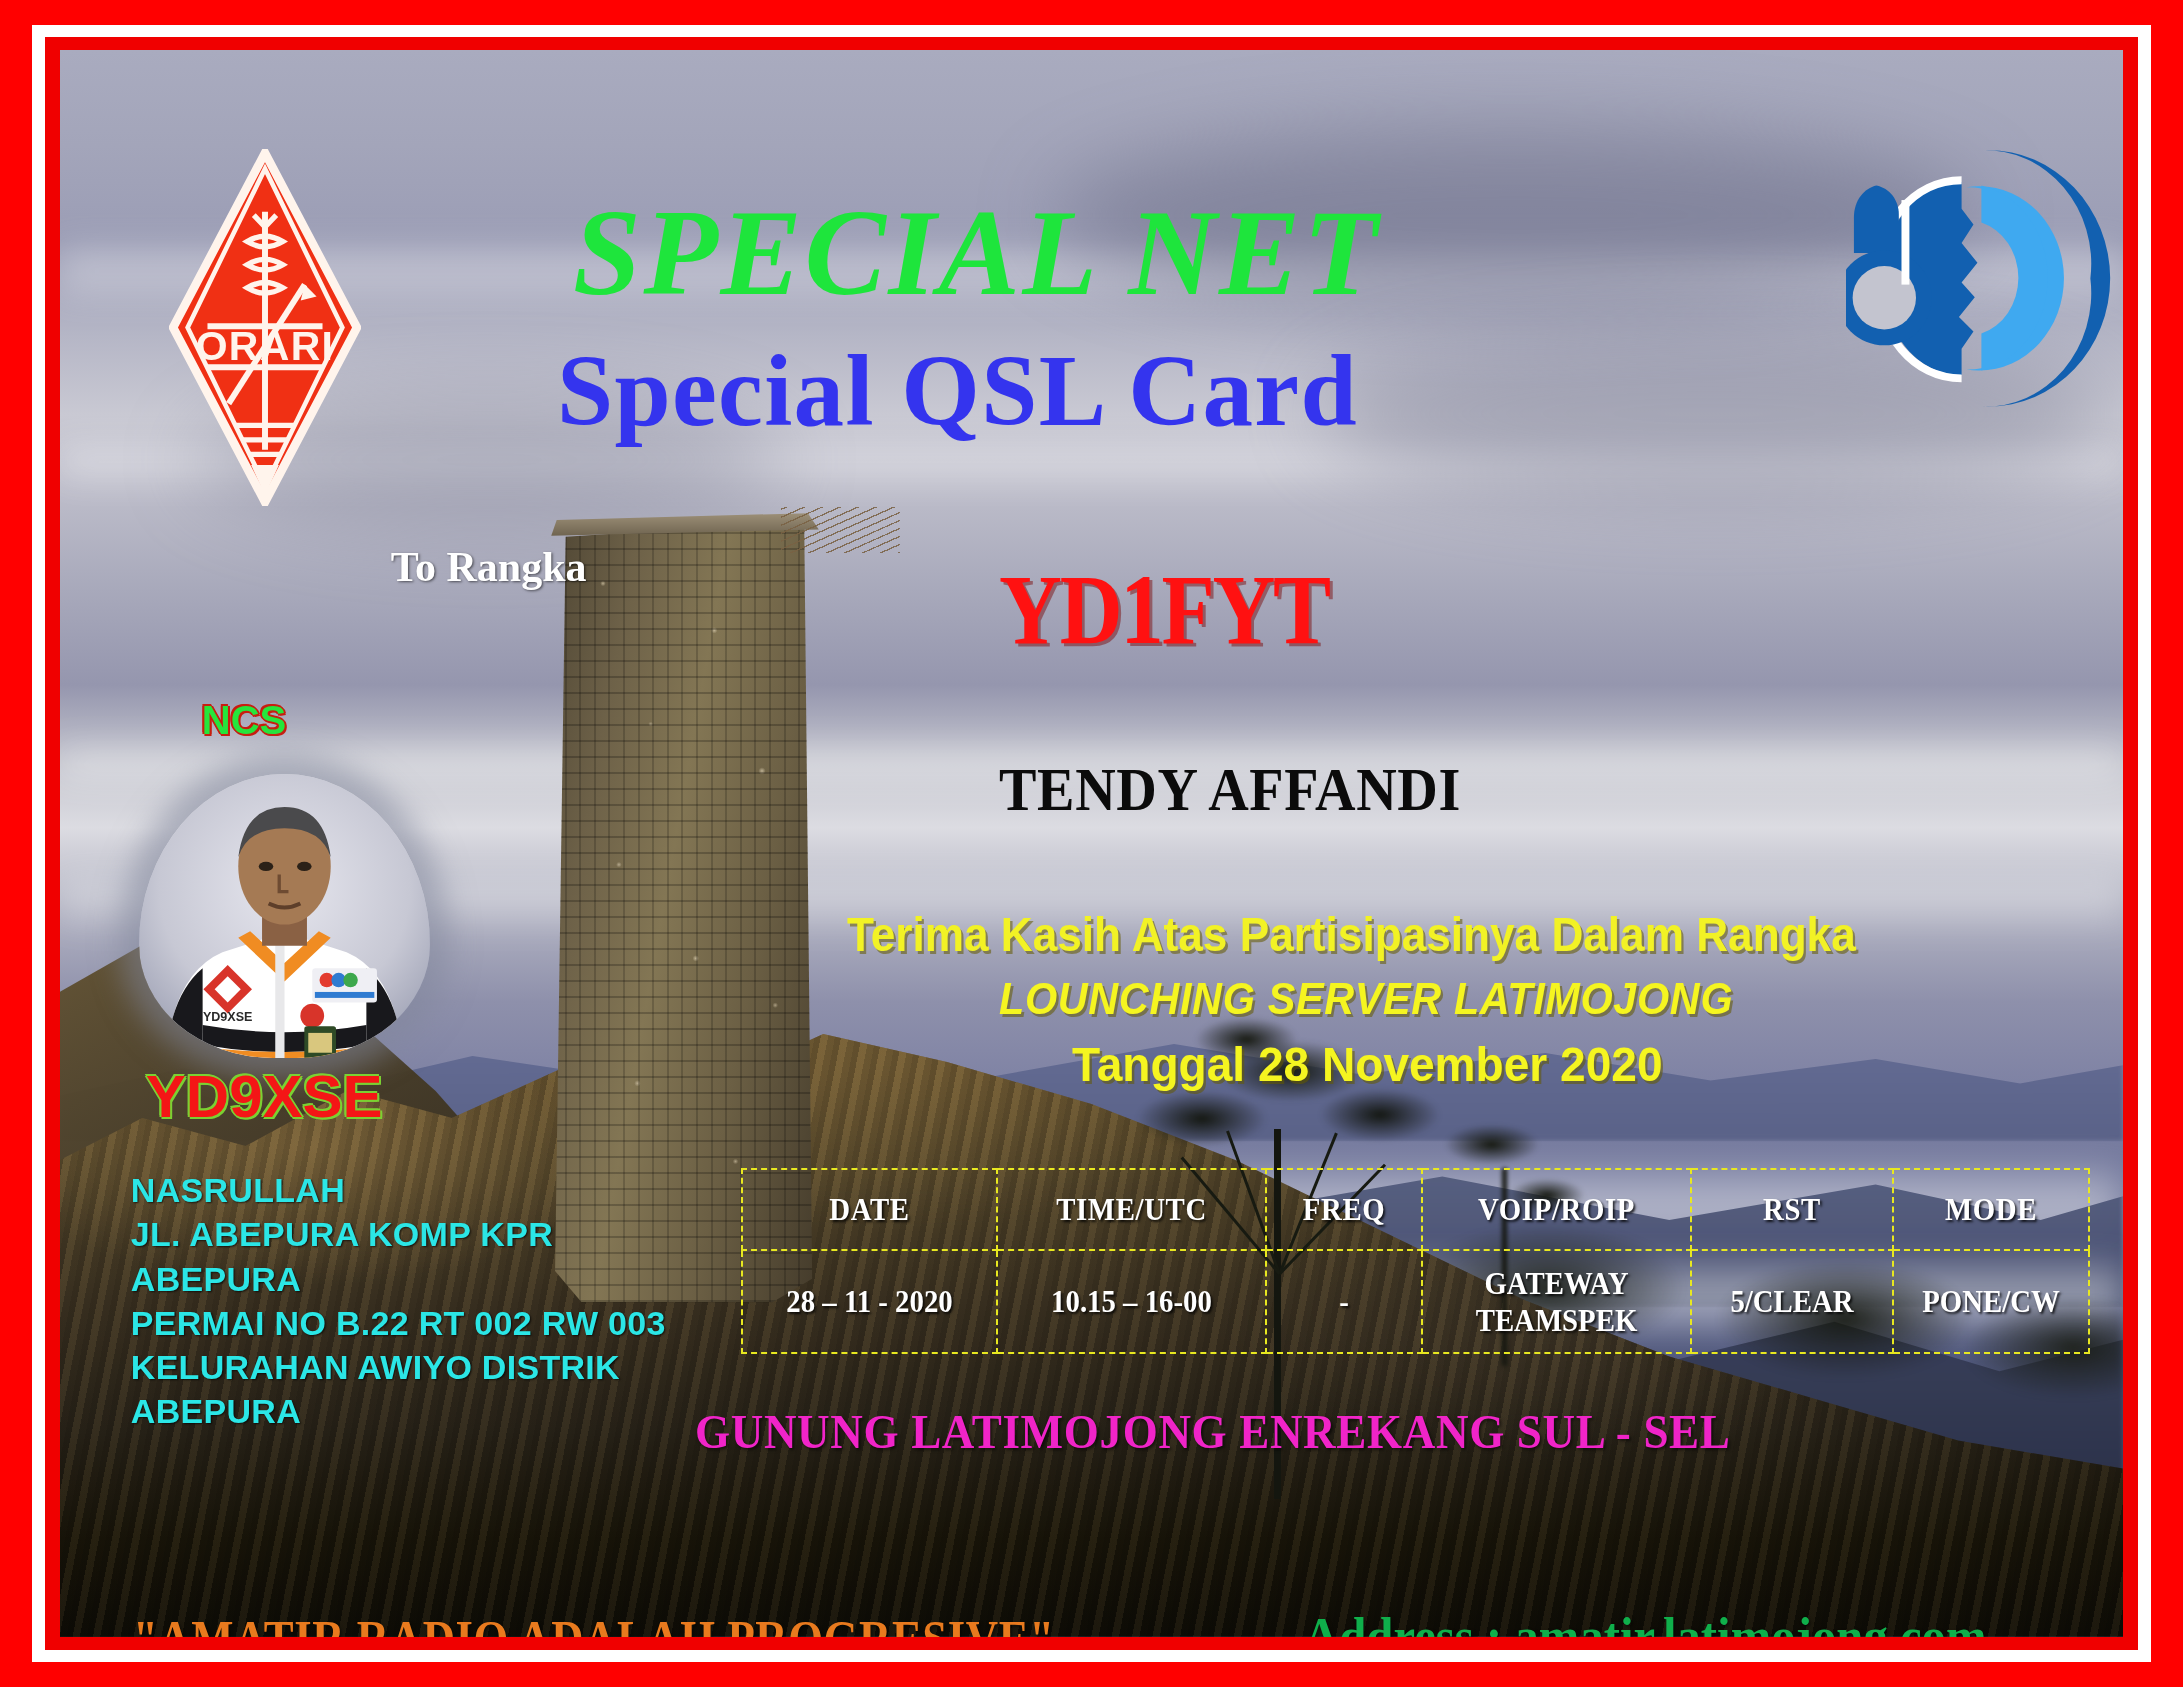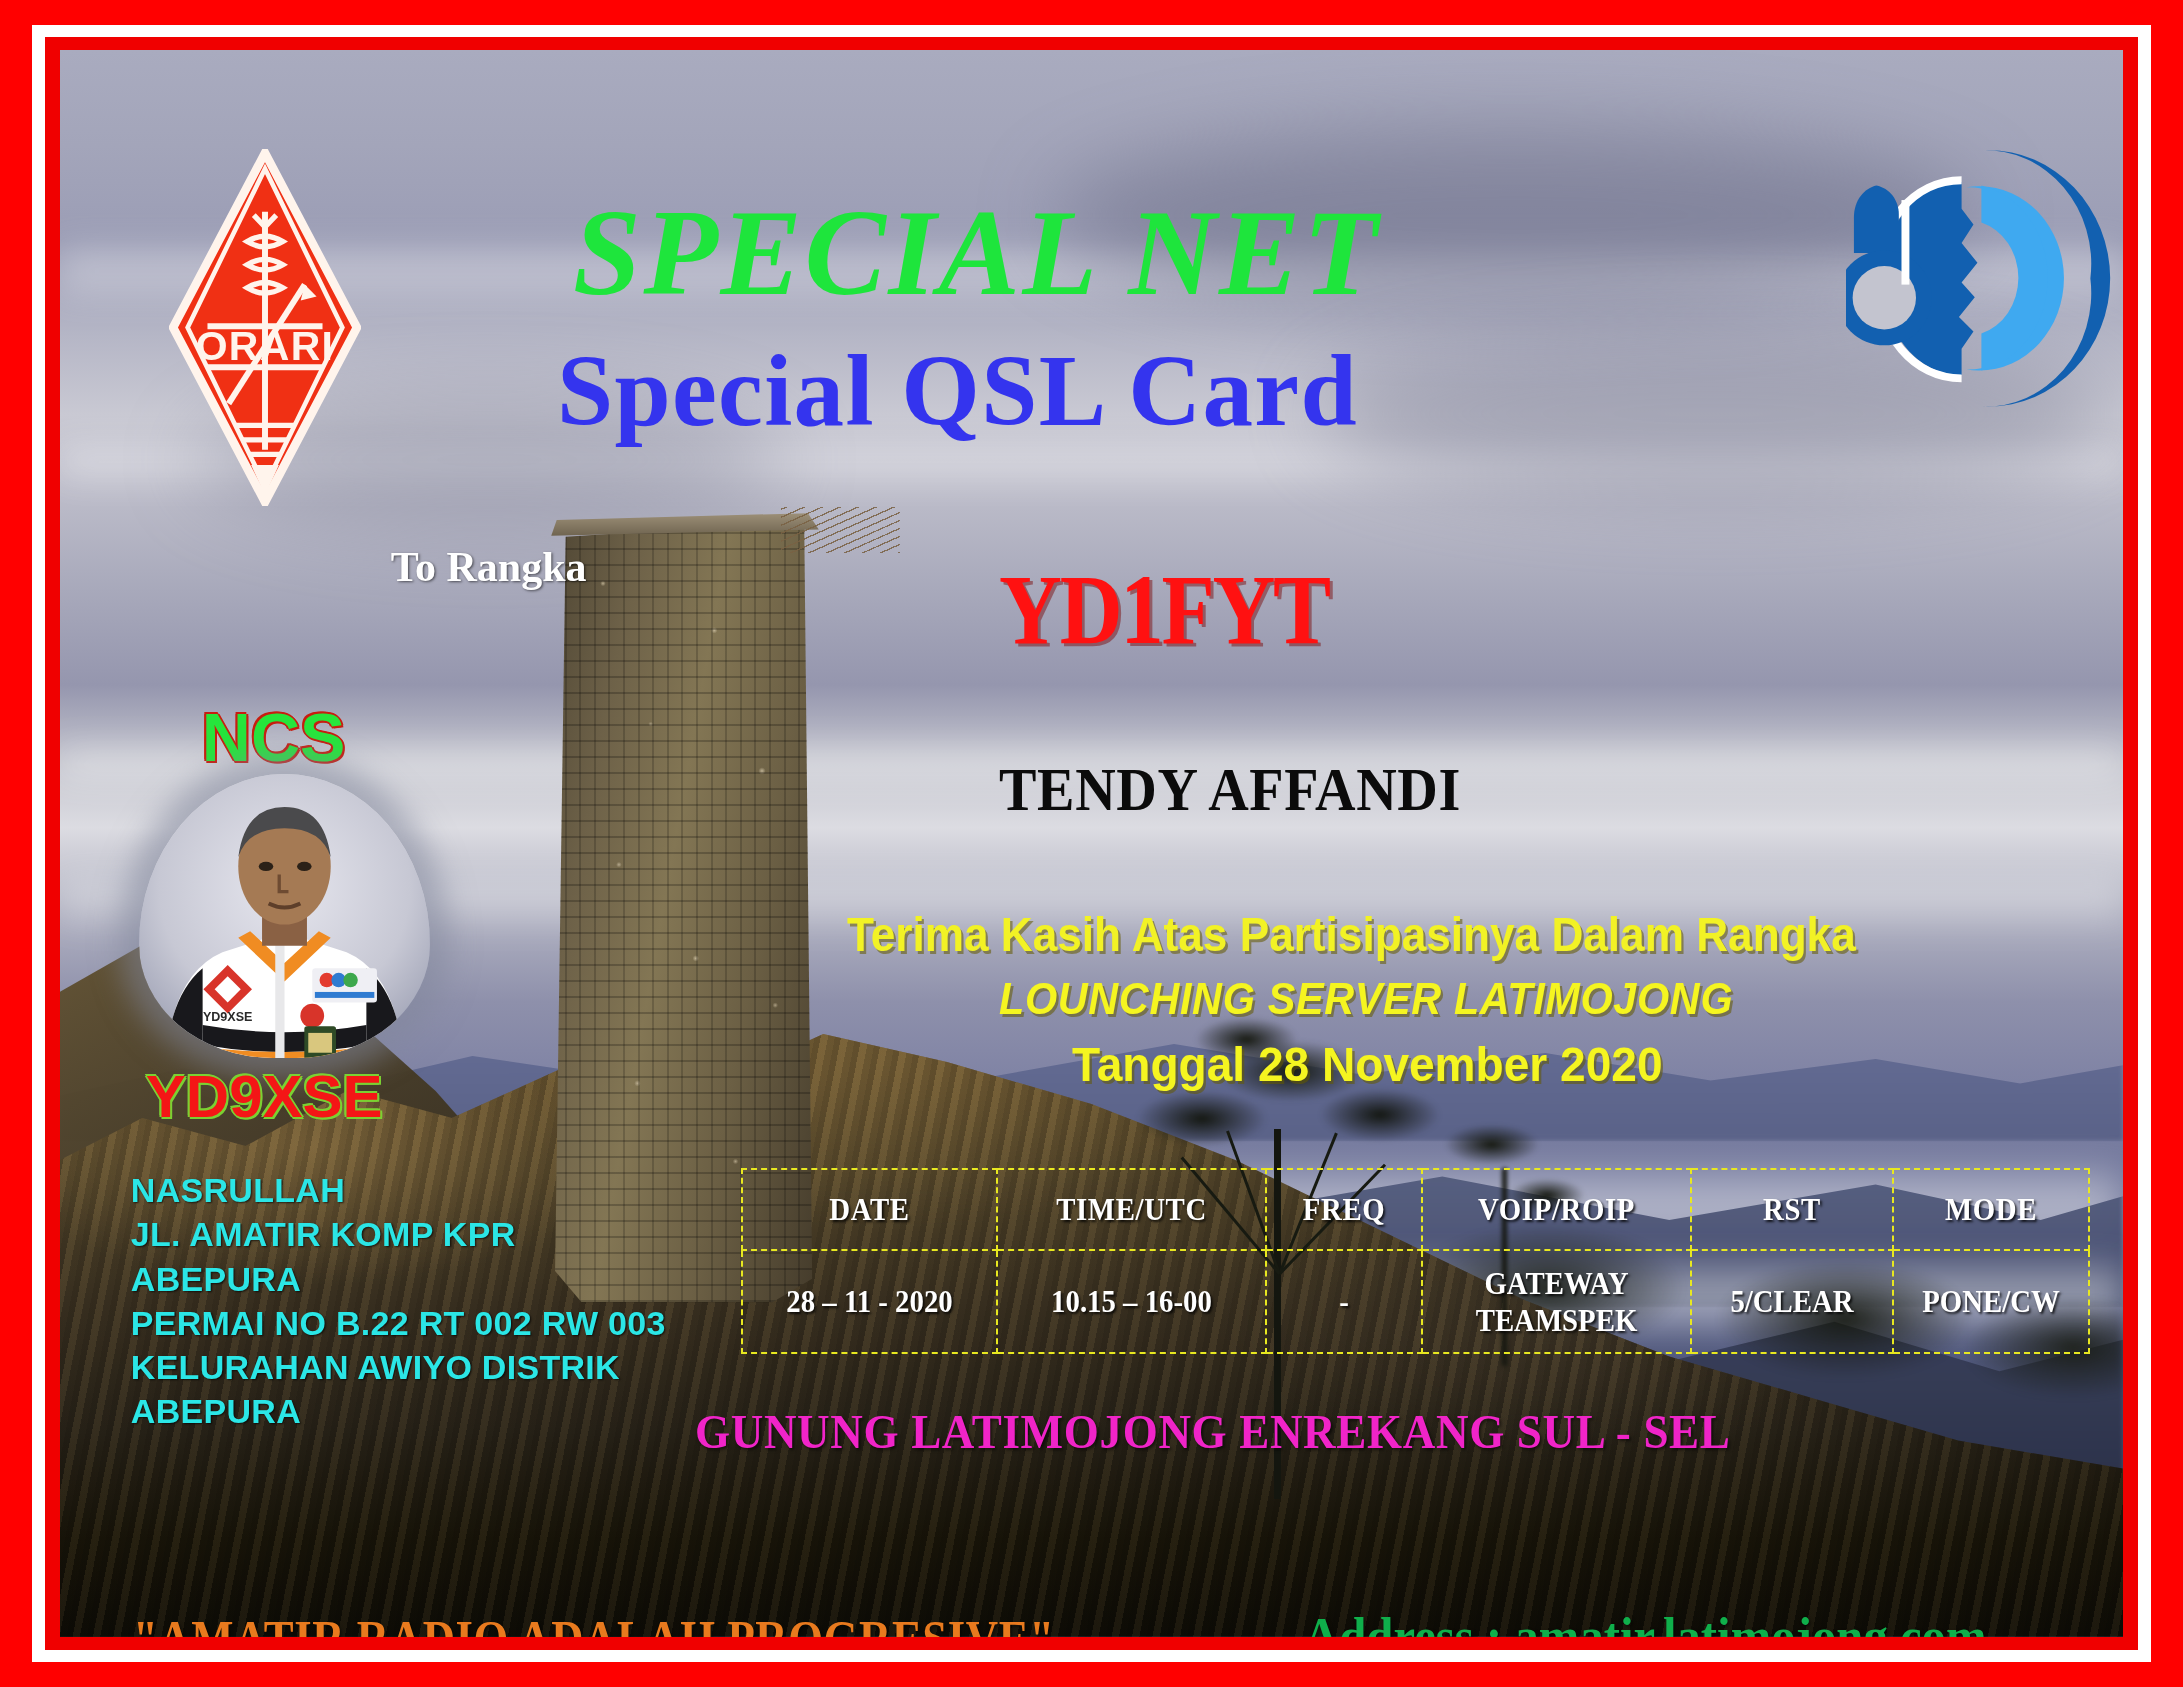--- a/index.html
+++ b/index.html
@@ -122,21 +122,21 @@
   .thanks{left:787px;top:857px;font-size:48px;font-weight:bold;color:#F2F225;
       font-family:"Liberation Sans",sans-serif;transform:scaleX(.92);transform-origin:left top;
       text-shadow:2.6px 2.6px 0 rgba(100,90,0,.55);}
   .launch{left:939px;top:923px;font-size:45px;font-weight:bold;font-style:italic;color:#F5F520;
       font-family:"Liberation Sans",sans-serif;transform:scaleX(.92);transform-origin:left top;
       text-shadow:2.6px 2.6px 0 rgba(100,90,0,.55);letter-spacing:0.7px;}
   .tanggal{left:1012px;top:986px;font-size:49px;font-weight:bold;color:#F5F520;
       font-family:"Liberation Sans",sans-serif;transform:scaleX(.94);transform-origin:left top;
       text-shadow:2.6px 2.6px 0 rgba(100,90,0,.55);}
 
-  .ncs{left:142px;top:648px;font-size:68px;font-weight:bold;color:#26E53C;
+  .ncs{left:142px;top:648px;font-size:40px;font-weight:bold;color:#26E53C;
       font-family:"Liberation Sans",sans-serif;
       text-shadow:-2px 0 #C81E10,2px 0 #C81E10,0 -2px #C81E10,0 2px #C81E10,2px 2px #C81E10,-2px -2px #C81E10;}
   .yd9xse{left:86px;top:1012px;font-size:60px;font-weight:bold;color:#F41616;
       font-family:"Liberation Sans",sans-serif;
       text-shadow:-2px 0 #7BD132,2px 0 #7BD132,0 -2px #7BD132,0 2px #7BD132,2px 2px #7BD132,-2px -2px #7BD132;}
   .portrait{position:absolute;left:79px;top:724px;width:291px;height:284px;overflow:hidden;
       border-radius:50% 50% 46% 46%/60% 60% 40% 40%;
       box-shadow:0 0 29px 20px rgba(130,135,155,.55);}
 
   .addr{position:absolute;left:71px;top:1118px;font-family:Liberation Sans, sans-serif;
@@ -298,21 +298,21 @@
             <rect x="266" y="330" width="90" height="9" fill="#2F7BD1"></rect>
             <circle cx="262" cy="366" r="18" fill="#D8342A"></circle>
             <rect x="250" y="382" width="48" height="56" rx="4" fill="#2E4A26"></rect>
             <rect x="256" y="392" width="36" height="30" fill="#D9C77E"></rect>
           </svg>
         </div>
         <div class="t yd9xse">YD9XSE</div>
 
         <div class="addr">
           <div>NASRULLAH</div>
-          <div>JL. AMATIR KOMP KPR</div>
+          <div>JL. ABEPURA KOMP KPR</div>
           <div>ABEPURA</div>
           <div>PERMAI NO B.22 RT 002 RW 003</div>
           <div>KELURAHAN AWIYO DISTRIK</div>
           <div>ABEPURA</div>
         </div>
 
         <table class="qtable">
           <tbody>
               <tr class="head">
             <td class="c1">DATE</td>

